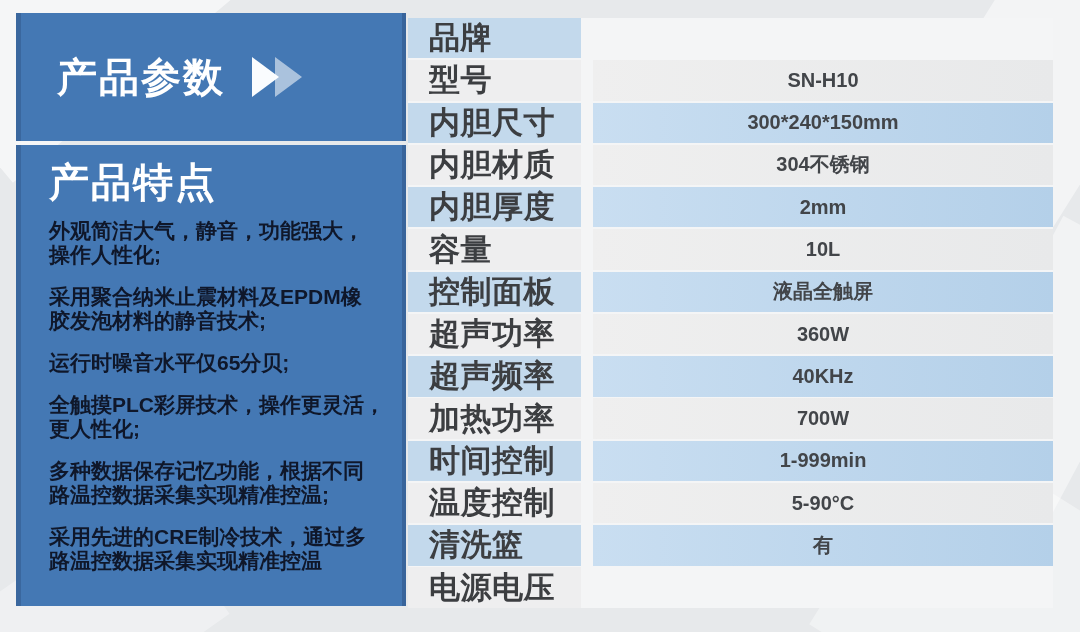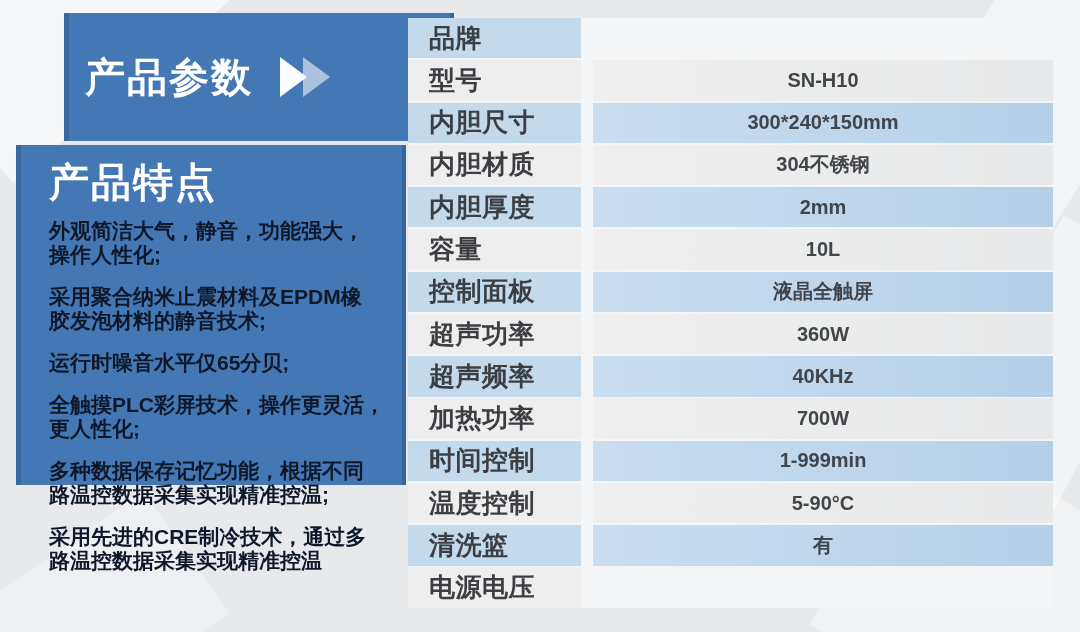--- a/index.html
+++ b/index.html
@@ -15,41 +15,41 @@
   .streak-r{right:-40px;top:230px;width:130px;height:280px;transform:rotate(28deg);background:rgba(255,255,255,0.45);}
   .streak-br{right:-70px;bottom:-90px;width:300px;height:240px;transform:rotate(32deg);background:rgba(255,255,255,0.4);}
   .streak-bl{left:-50px;bottom:-70px;width:260px;height:150px;transform:rotate(-35deg);background:rgba(255,255,255,0.35);}
 
   
   .panel{
     position:absolute;left:16px;width:390px;box-sizing:border-box;
     background:#4478b4;color:#ffffff;z-index:1;
     border-left:5px solid #3a679e;border-right:4px solid #38649b;
   }
-  .panel-params{top:13px;height:128px;display:flex;align-items:center;padding-left:16px;margin-left:48px;}
+  .panel-params{top:13px;height:128px;display:flex;align-items:center;padding-left:36px;}
   .panel-title{font-size:40px;font-weight:800;margin:0;letter-spacing:2px;line-height:1;}
   .arrows{display:flex;align-items:center;margin-left:27px;}
   .tri{width:0;height:0;border-top:20px solid transparent;border-bottom:20px solid transparent;border-left:27px solid #fafcfe;}
   .tri-2{border-left-color:rgba(255,255,255,0.55);margin-left:-4px;}
 
-  .panel-features{top:145px;height:340px;padding:17px 12px 0 28px;}
+  .panel-features{top:145px;height:461px;padding:17px 12px 0 28px;}
   .features-title{font-size:40px;font-weight:800;margin:0 0 17px;letter-spacing:2px;line-height:1;}
   .feature{font-size:21px;font-weight:600;line-height:24px;margin:0 0 18px;white-space:pre-line;color:#0f172a;}
 
   
   .spec-table{
     position:absolute;left:408px;top:18px;width:645px;height:590px;z-index:1;
     display:flex;flex-direction:column;justify-content:space-between;
     background:#f4f5f6;
   }
   .spec-row{height:40.4px;display:flex;}
   .cell-label{
     width:173px;box-sizing:border-box;padding-left:21px;
     display:flex;align-items:center;
-    font-size:26px;font-weight:700;color:#3c3e41;letter-spacing:0.5px;
+    font-size:31px;font-weight:700;color:#3c3e41;letter-spacing:0.5px;
   }
   .cell-gap{width:12px;background:transparent;}
   .cell-value{
     flex:1;display:flex;align-items:center;justify-content:center;
     font-size:20px;font-weight:700;color:#424549;
   }
   .spec-row:nth-child(odd) .cell-label{background:#c3d9ec;}
   .spec-row:nth-child(odd) .cell-value{background:linear-gradient(90deg,#c9def1 0%,#b4d0e9 100%);}
   .spec-row:nth-child(even) .cell-label{background:#eeeeef;}
   .spec-row:nth-child(even) .cell-value{background:linear-gradient(90deg,#efefef 0%,#e8e9ea 100%);}

